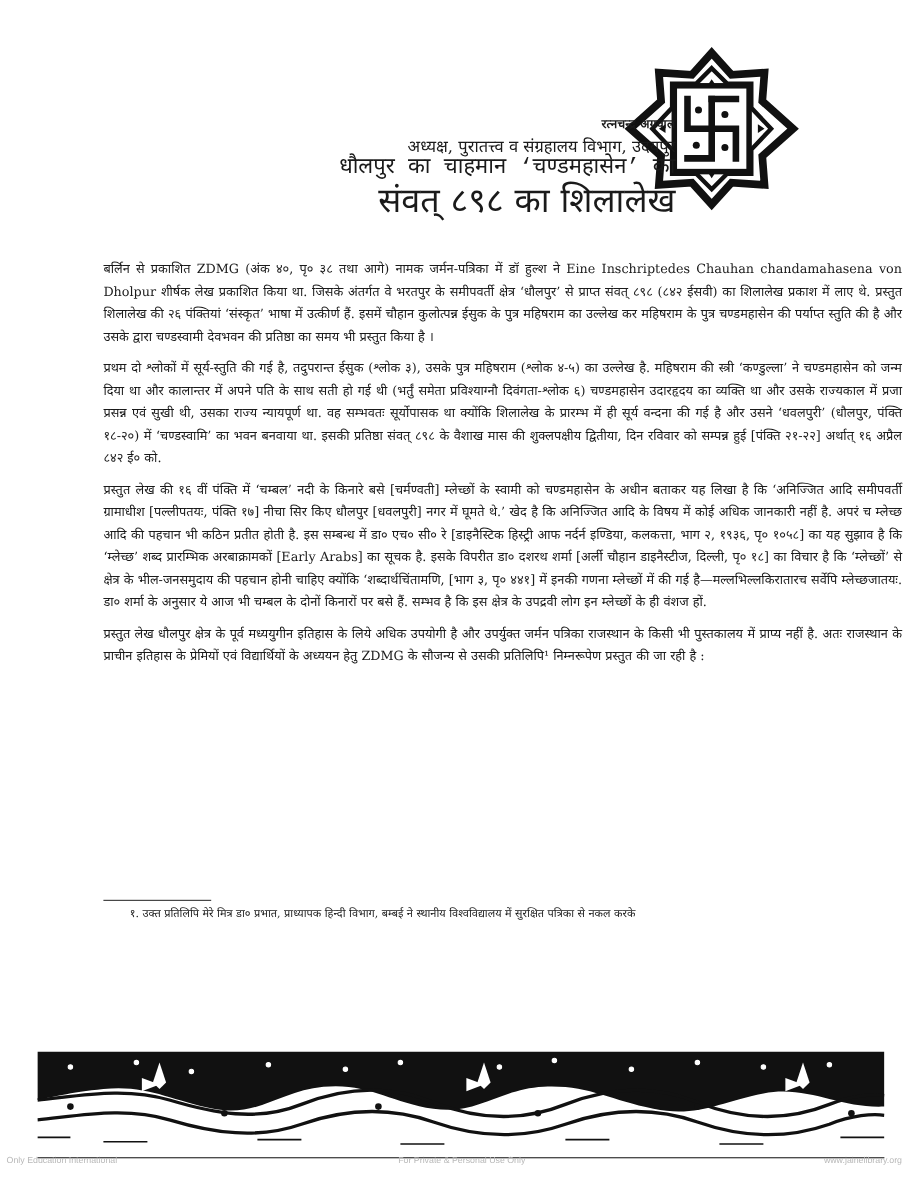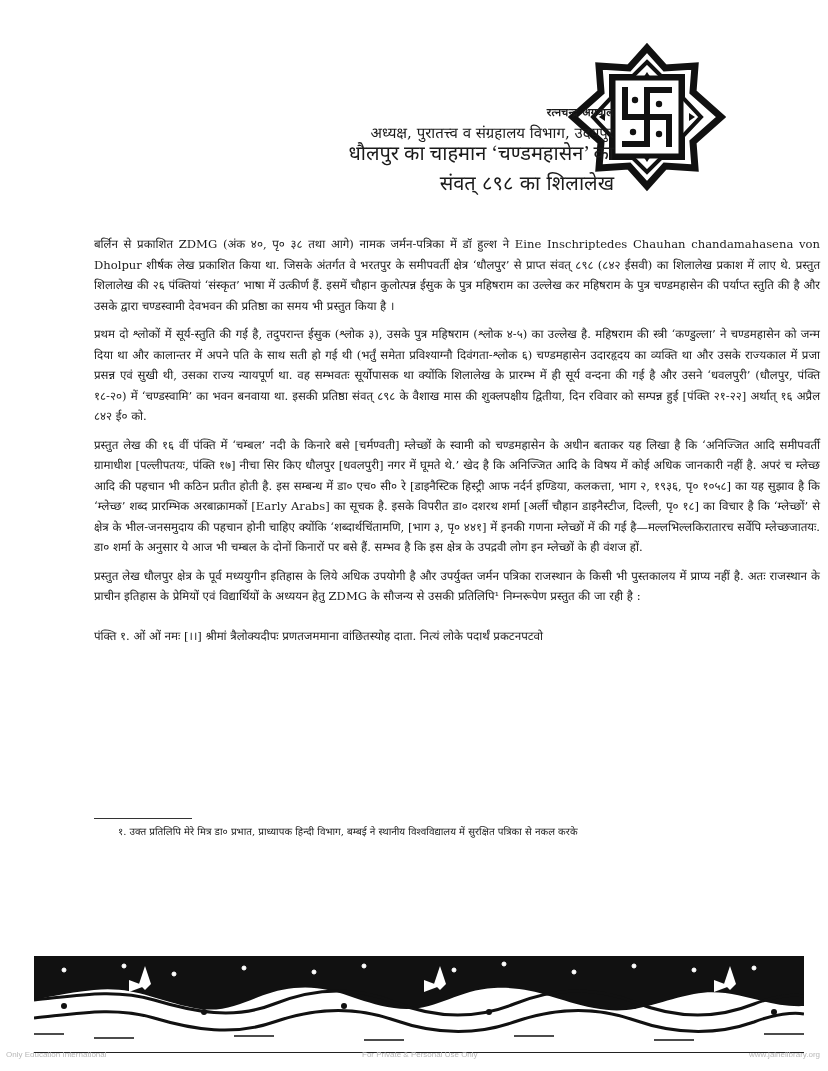--- a/index.html
+++ b/index.html
@@ -10,25 +10,25 @@
   .emblem { position: absolute; left: 565px; top: 42px; width: 165px; height: 150px; }
   .author {
     position: absolute; right: 214px; top: 104px; font-size: 11px; text-align: right;
     font-weight: bold; letter-spacing: 0.2px;
   }
   .affil {
     position: absolute; right: 214px; top: 122px; font-size: 15px; text-align: right;
   }
   .title1 {
     position: absolute; left: 170px; top: 140px; width: 444px; text-align: right;
-    font-family: Liberation Serif, serif; font-size: 20px; line-height: 26px;
+    font-family: Liberation Mono, monospace; font-size: 20px; line-height: 26px;
   }
   .title2 {
     position: absolute; left: 170px; top: 168px; width: 444px; text-align: right;
-    font-family: "DejaVu Sans", "Liberation Sans", sans-serif; font-size: 20px; line-height: 30px;
+    font-family: "DejaVu Sans", "Liberation Sans", sans-serif; font-size: 31px; line-height: 30px;
   }
   .body { position: absolute; left: 94px; top: 234px; width: 726px; }
   .para {
     font-size: 11.6px; line-height: 20.5px; text-align: justify; margin: 0 0 8px 0;
   }
   .verse-line { font-size: 11.6px; line-height: 20.5px; }
   .verse-indent { padding-left: 62px; }
   .fn-rule {
     position: absolute; left: 94px; top: 818px; width: 98px; border-top: 1px solid #333;
   }
@@ -75,21 +75,20 @@
 <div class="author">रत्नचन्द्र अग्रवाल</div>
 <div class="affil">अध्यक्ष, पुरातत्त्व व संग्रहालय विभाग, उदयपुर</div>
 <div class="title1">धौलपुर का चाहमान ‘चण्डमहासेन’ का</div>
 <div class="title2">संवत् ८९८ का शिलालेख</div>
 
 <div class="body">
   <p class="para">बर्लिन से प्रकाशित ZDMG (अंक ४०, पृ० ३८ तथा आगे) नामक जर्मन-पत्रिका में डॉ हुल्श ने Eine Inschriptedes Chauhan chandamahasena von Dholpur शीर्षक लेख प्रकाशित किया था. जिसके अंतर्गत वे भरतपुर के समीपवर्ती क्षेत्र ‘धौलपुर’ से प्राप्त संवत् ८९८ (८४२ ईसवी) का शिलालेख प्रकाश में लाए थे. प्रस्तुत शिलालेख की २६ पंक्तियां ‘संस्कृत’ भाषा में उत्कीर्ण हैं. इसमें चौहान कुलोत्पन्न ईसुक के पुत्र महिषराम का उल्लेख कर महिषराम के पुत्र चण्डमहासेन की पर्याप्त स्तुति की है और उसके द्वारा चण्डस्वामी देवभवन की प्रतिष्ठा का समय भी प्रस्तुत किया है ।</p>
   <p class="para">प्रथम दो श्लोकों में सूर्य-स्तुति की गई है, तदुपरान्त ईसुक (श्लोक ३), उसके पुत्र महिषराम (श्लोक ४-५) का उल्लेख है. महिषराम की स्त्री ‘कण्डुल्ला’ ने चण्डमहासेन को जन्म दिया था और कालान्तर में अपने पति के साथ सती हो गई थी (भर्तुं समेता प्रविश्याग्नौ दिवंगता-श्लोक ६) चण्डमहासेन उदारहृदय का व्यक्ति था और उसके राज्यकाल में प्रजा प्रसन्न एवं सुखी थी, उसका राज्य न्यायपूर्ण था. वह सम्भवतः सूर्योपासक था क्योंकि शिलालेख के प्रारम्भ में ही सूर्य वन्दना की गई है और उसने ‘धवलपुरी’ (धौलपुर, पंक्ति १८-२०) में ‘चण्डस्वामि’ का भवन बनवाया था. इसकी प्रतिष्ठा संवत् ८९८ के वैशाख मास की शुक्लपक्षीय द्वितीया, दिन रविवार को सम्पन्न हुई [पंक्ति २१-२२] अर्थात् १६ अप्रैल ८४२ ई० को.</p>
   <p class="para">प्रस्तुत लेख की १६ वीं पंक्ति में ‘चम्बल’ नदी के किनारे बसे [चर्मण्वती] म्लेच्छों के स्वामी को चण्डमहासेन के अधीन बताकर यह लिखा है कि ‘अनिज्जित आदि समीपवर्ती ग्रामाधीश [पल्लीपतयः, पंक्ति १७] नीचा सिर किए धौलपुर [धवलपुरी] नगर में घूमते थे.’ खेद है कि अनिज्जित आदि के विषय में कोई अधिक जानकारी नहीं है. अपरं च म्लेच्छ आदि की पहचान भी कठिन प्रतीत होती है. इस सम्बन्ध में डा० एच० सी० रे [डाइनैस्टिक हिस्ट्री आफ नर्दर्न इण्डिया, कलकत्ता, भाग २, १९३६, पृ० १०५८] का यह सुझाव है कि ‘म्लेच्छ’ शब्द प्रारम्भिक अरबाक्रामकों [Early Arabs] का सूचक है. इसके विपरीत डा० दशरथ शर्मा [अर्ली चौहान डाइनैस्टीज, दिल्ली, पृ० १८] का विचार है कि ‘म्लेच्छों’ से क्षेत्र के भील-जनसमुदाय की पहचान होनी चाहिए क्योंकि ‘शब्दार्थचिंतामणि, [भाग ३, पृ० ४४१] में इनकी गणना म्लेच्छों में की गई है—मल्लभिल्लकिरातारच सर्वेपि म्लेच्छजातयः. डा० शर्मा के अनुसार ये आज भी चम्बल के दोनों किनारों पर बसे हैं. सम्भव है कि इस क्षेत्र के उपद्रवी लोग इन म्लेच्छों के ही वंशज हों.</p>
   <p class="para" style="margin-bottom:19px">प्रस्तुत लेख धौलपुर क्षेत्र के पूर्व मध्ययुगीन इतिहास के लिये अधिक उपयोगी है और उपर्युक्त जर्मन पत्रिका राजस्थान के किसी भी पुस्तकालय में प्राप्य नहीं है. अतः राजस्थान के प्राचीन इतिहास के प्रेमियों एवं विद्यार्थियों के अध्ययन हेतु ZDMG के सौजन्य से उसकी प्रतिलिपि¹ निम्नरूपेण प्रस्तुत की जा रही है :</p>
-  <div class="verse-line">पंक्ति १. ओं ओं नमः [।।] श्रीमां त्रैलोक्यदीपः प्रणतजममाना वांछितस्योह दाता. नित्यं लोके पदार्थं प्रकटनपटवो</div>
 </div>
 
 <div class="fn-rule"></div>
 <div class="footnote">
   <div>१. उक्त प्रतिलिपि मेरे मित्र डा० प्रभात, प्राध्यापक हिन्दी विभाग, बम्बई ने स्थानीय विश्वविद्यालय में सुरक्षित पत्रिका से नकल करके</div>
 </div>
 
 <svg class="frieze" viewBox="0 0 770 90" preserveAspectRatio="none">
   <rect x="0" y="0" width="770" height="90" fill="#fff"></rect>
   <path d="M0,0 L770,0 L770,50 C730,52 700,30 660,38 C620,46 600,60 560,52 C520,44 500,30 460,32 C420,34 400,58 360,52 C320,46 300,28 260,32 C220,36 200,60 160,52 C120,44 100,30 60,34 C30,37 10,42 0,44 Z" fill="#111"></path>

